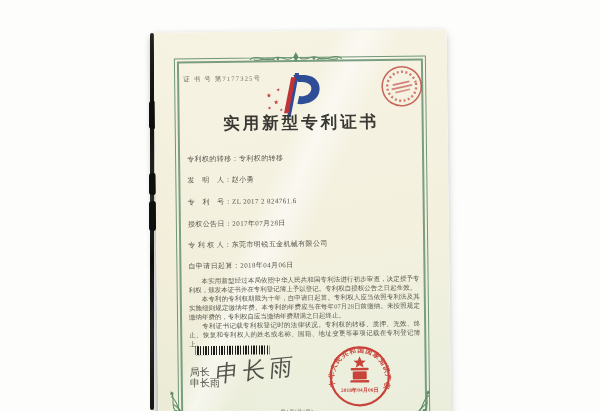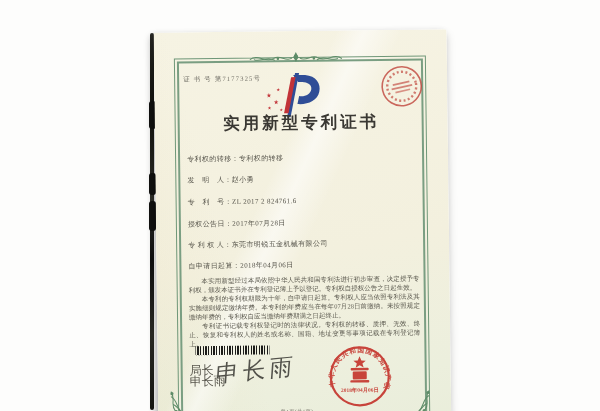--- a/index.html
+++ b/index.html
@@ -53,21 +53,21 @@
   }
   .paras p{margin:0;text-indent:2em;}
   .barcode{
     position:absolute;left:38px;top:314px;width:74px;height:9px;
     background:repeating-linear-gradient(90deg,
       #1c1c1a 0,#1c1c1a 1px,transparent 1px,transparent 2px,
       #1c1c1a 2px,#1c1c1a 4px,transparent 4px,transparent 5px,
       #1c1c1a 5px,#1c1c1a 6px,transparent 6px,transparent 8px);
   }
   .director{
-    position:absolute;left:32px;top:334px;font-size:12px;color:#56544b;line-height:11px;font-family:Liberation Mono, monospace;
+    position:absolute;left:32px;top:334px;font-size:10px;color:#56544b;line-height:11px;
   }
   .signature{
     position:absolute;left:58px;top:322px;width:110px;
     font-size:23px;color:#3d3c37;transform:rotate(-5deg) skewX(-10deg);
     letter-spacing:4px;white-space:nowrap;opacity:.88;
   }
   .seal{position:absolute;left:170px;top:314px;width:64px;height:64px;opacity:.92;}
   .page-footer{
     position:absolute;left:103px;top:377px;width:72px;text-align:center;
     font-size:5px;color:#6c6a60;letter-spacing:.5px;

